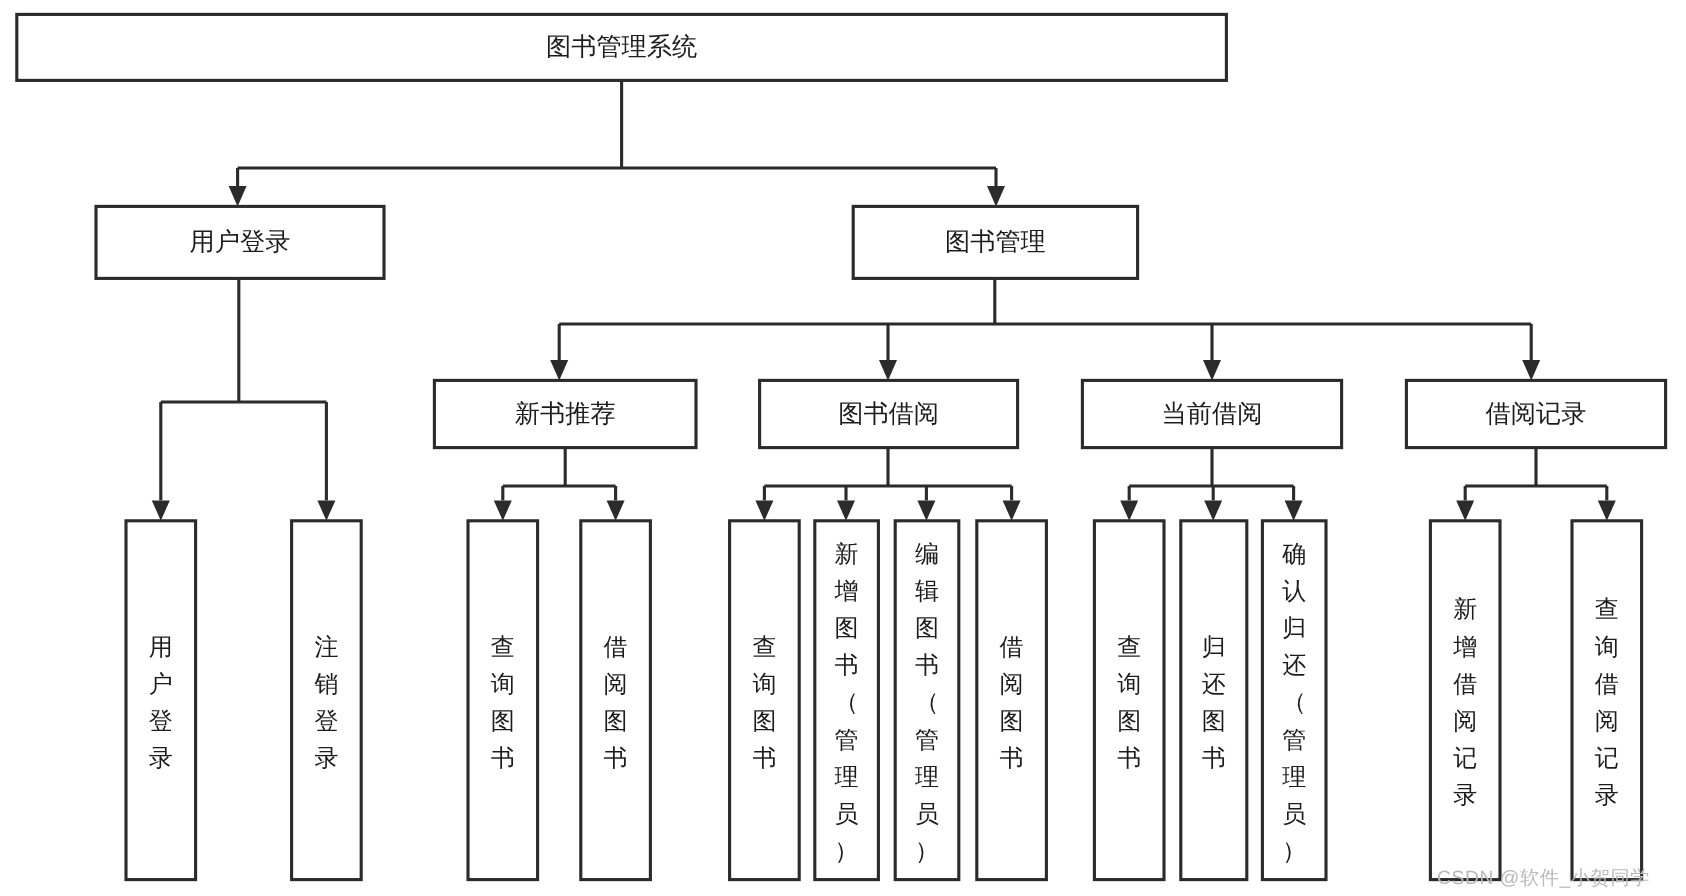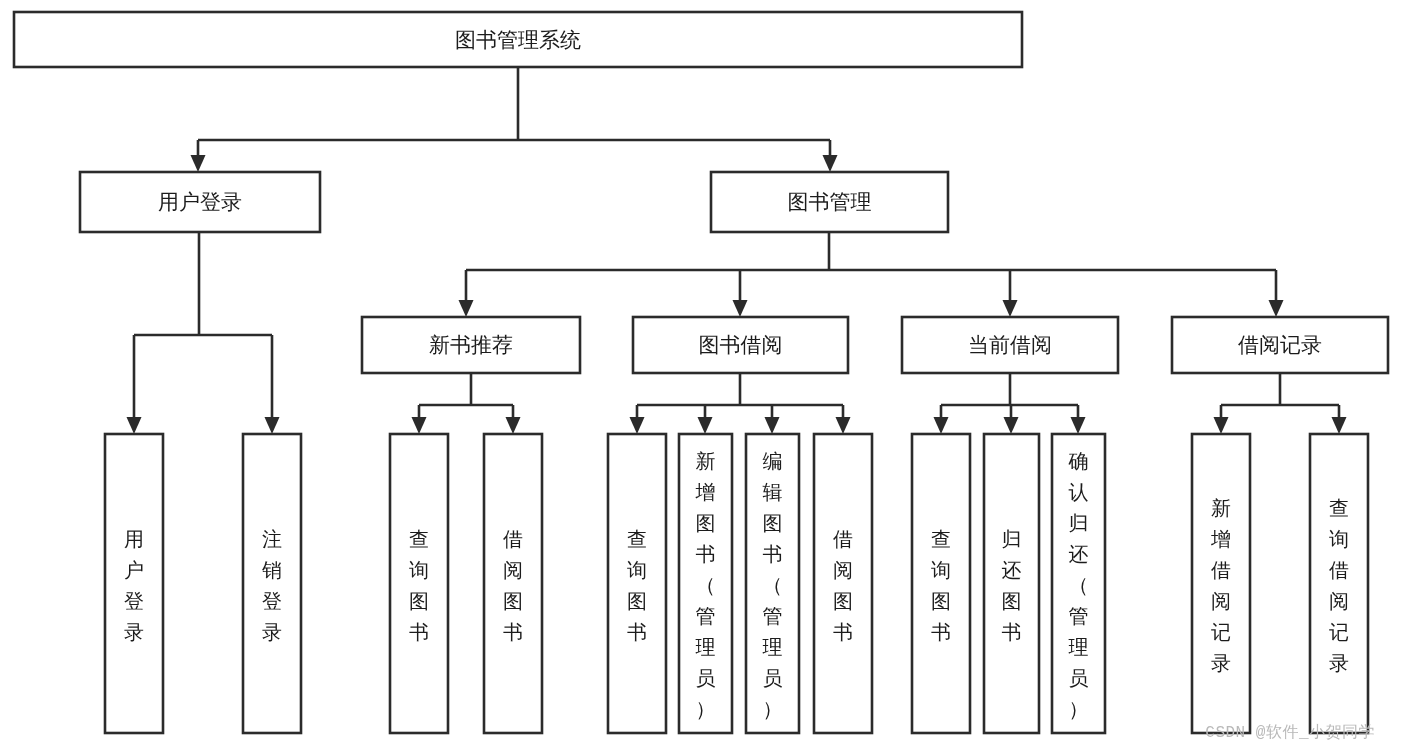--- a/index.html
+++ b/index.html
@@ -54,21 +54,21 @@
   .node-label-v {
     font-family: "DejaVu Sans", "Liberation Sans", sans-serif;
     font-size: 20px;
     fill: #1c1c1c;
     text-anchor: middle;
   }
   .watermark {
     position: absolute;
     right: 8px;
     bottom: 4px;
-    font-family: Liberation Mono, monospace;
+    font-family: Liberation Sans, sans-serif;
     font-size: 16px;
     color: #b9b9b9;
     letter-spacing: 0.5px;
     white-space: nowrap;
     user-select: none;
   }
 </style>
 </head>
 <body>
 

